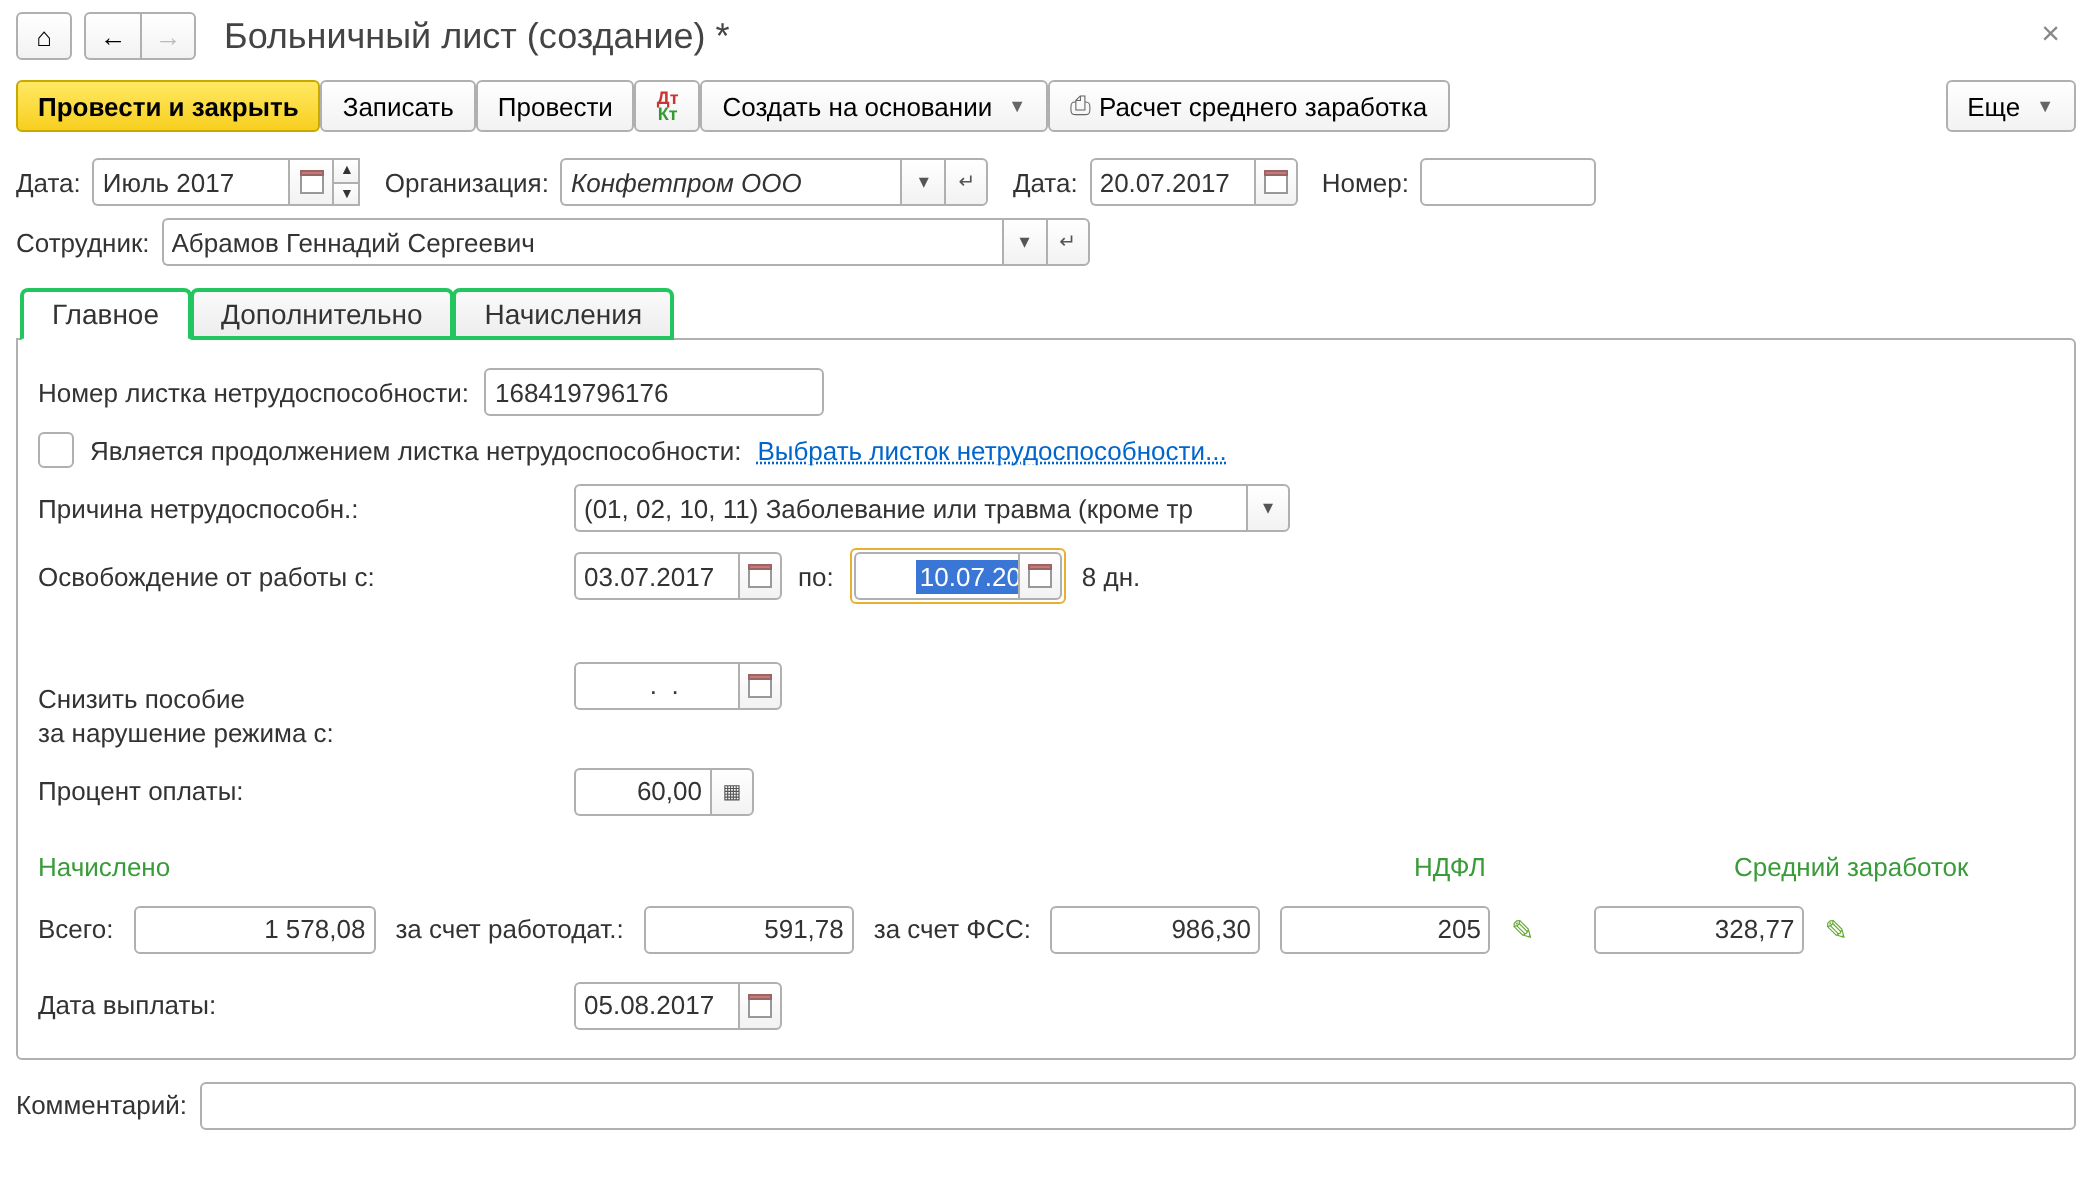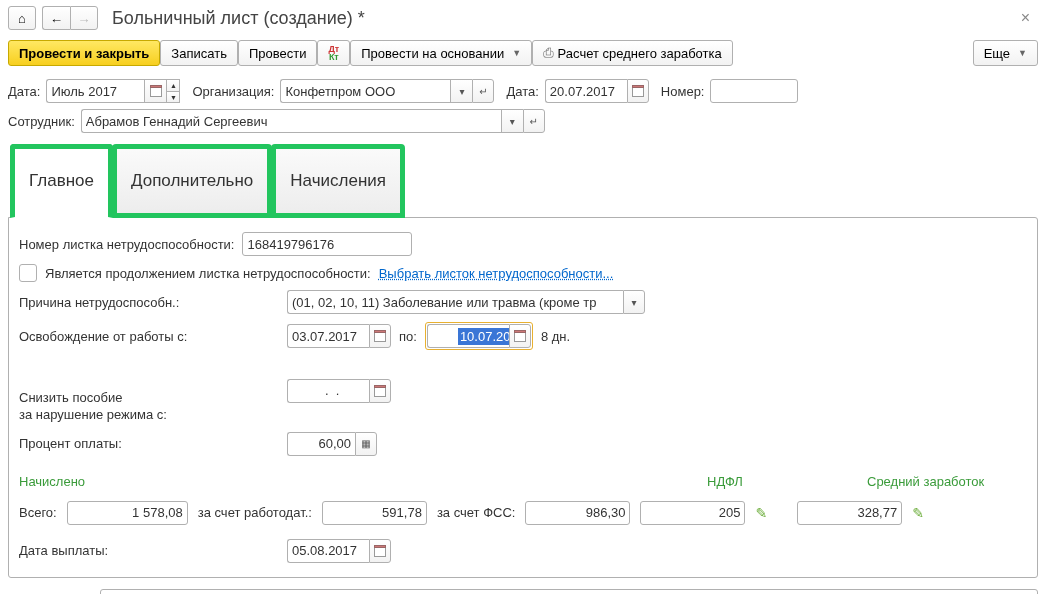--- a/index.html
+++ b/index.html
@@ -17,21 +17,21 @@
 .btn .dd { font-size: 9px; color: #666; margin-left: 4px; }
 .form-row { display: flex; align-items: center; padding: 3px 8px; gap: 6px; }
 .label { color: #333; white-space: nowrap; }
 .input { height: 24px; border: 1px solid #b0b0b0; border-radius: 3px; padding: 0 4px; font-size: 13px; color: #333; background: #fff; }
 .input-group { display: inline-flex; align-items: stretch; }
 .input-group .input { border-radius: 3px 0 0 3px; border-right: none; }
 .input-btn { width: 22px; height: 24px; border: 1px solid #b0b0b0; background: linear-gradient(#fff,#f2f2f2); display: inline-flex; align-items: center; justify-content: center; cursor: pointer; font-size: 10px; color: #555; }
 .input-group .input-btn:not(:last-child) { border-right: none; }
 .input-group .input-btn:last-child { border-radius: 0 3px 3px 0; }
 .tabs { display: flex; padding: 8px 8px 0 10px; position: relative; z-index: 2; }
-.tab { padding: 22px 14px; border: 5px solid #22c55e; background: linear-gradient(#fafafa,#ededed); cursor: pointer; font-size: 17px; border-radius: 4px 4px 0 0; margin-right: -1px; position: relative; }
+.tab { padding: 3px 14px; border: 2px solid #22c55e; background: linear-gradient(#fafafa,#ededed); cursor: pointer; font-size: 14px; border-radius: 4px 4px 0 0; margin-right: -1px; position: relative; }
 .tab.active { background: #fff; border-bottom: 1px solid #fff; z-index: 3; }
 .tab-content { border: 1px solid #b0b0b0; margin: -1px 8px 8px 8px; padding: 10px; border-radius: 0 3px 3px 3px; }
 .field-row { display: flex; align-items: center; padding: 4px 0; gap: 8px; }
 .checkbox { width: 18px; height: 18px; border: 1px solid #b0b0b0; border-radius: 3px; background: #fff; cursor: pointer; }
 .link { color: #0066cc; text-decoration: underline dotted; cursor: pointer; }
 .cal-icon { display: inline-flex; flex-direction: column; width: 12px; height: 12px; }
 .cal-icon .bar { height: 3px; background: #c77; border: 1px solid #966; }
 .cal-icon .body { flex: 1; border: 1px solid #999; border-top: none; background: #fff; }
 .spin { display: flex; flex-direction: column; }
 .spin span { height: 12px; width: 14px; border: 1px solid #b0b0b0; font-size: 7px; display: flex; align-items: center; justify-content: center; background: linear-gradient(#fff,#f2f2f2); }
@@ -72,21 +72,21 @@
 </div>
 
 <div class="toolbar">
   <button class="btn btn-primary">Провести и закрыть</button>
   <button class="btn">Записать</button>
   <button class="btn">Провести</button>
   <button class="btn">
       <span class="dk-icon"><span class="d">Дт</span><br><span class="k">Кт</span></span>
     </button>
   <button class="btn">
-      <span>Провести на основании</span>
+      <span>Создать на основании</span>
       <span class="dd">▼</span>
     </button>
   <button class="btn">
       <span class="print-icon"></span>
       <span>Расчет среднего заработка</span>
     </button>
   <span class="spacer"></span>
   <button class="btn">
       <span>Еще</span>
       <span class="dd">▼</span>
@@ -103,21 +103,21 @@
           <span class="body"></span>
         </span>
       </span>
     <span class="spin">
         <span>▲</span>
         <span>▼</span>
       </span>
   </span>
   <span class="label" style="margin-left:6px">Организация:</span>
   <span class="input-group">
-    <input class="input" style="width: 170px;" value="Конфетпром ООО">
+    <input class="input" style="width: 170px; font-style: italic;" value="Конфетпром ООО">
     <span class="input-btn">
         <span>▾</span>
       </span>
     <span class="input-btn">
         <span>↵</span>
       </span>
   </span>
   <span class="label" style="margin-left:6px">Дата:</span>
   <span class="input-group">
     <input class="input" style="width: 82px;" value="20.07.2017">

